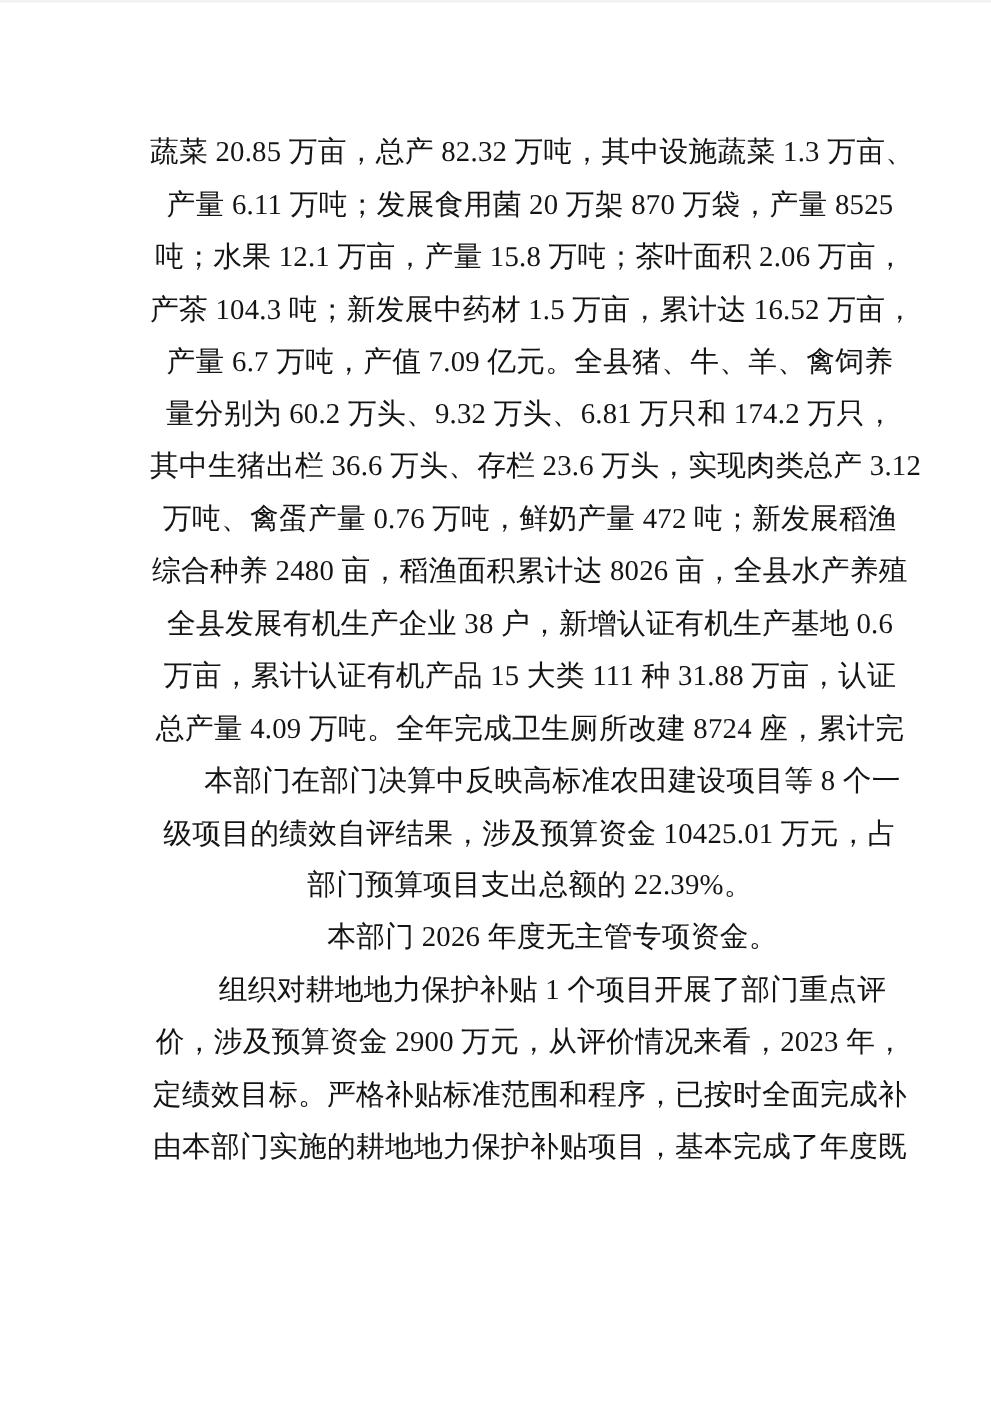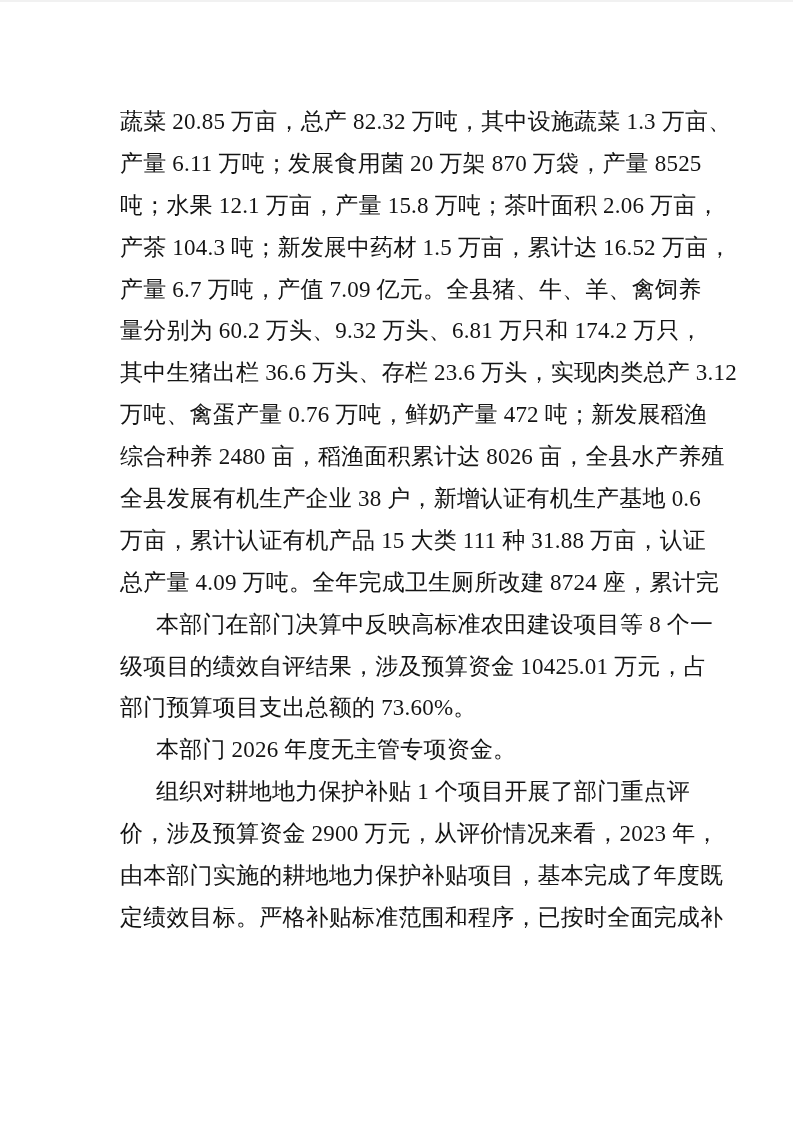--- a/index.html
+++ b/index.html
@@ -23,21 +23,21 @@
     top: 99px;
     width: 608px;
     color: #141414;
     font-size: 23px;
     letter-spacing: 0.2px;
   }
   .line {
     height: 41.9px;
     line-height: 41.9px;
     white-space: nowrap;
-    text-align: left;
+    text-align: center;
   }
   .line.indent {
     padding-left: 36px;
   }
 </style>
 </head>
 <body>
 
 <div class="page">
   <div class="textblock">
@@ -48,20 +48,20 @@
     <div class="line">产量 6.7 万吨，产值 7.09 亿元。全县猪、牛、羊、禽饲养</div>
     <div class="line">量分别为 60.2 万头、9.32 万头、6.81 万只和 174.2 万只，</div>
     <div class="line">其中生猪出栏 36.6 万头、存栏 23.6 万头，实现肉类总产 3.12</div>
     <div class="line">万吨、禽蛋产量 0.76 万吨，鲜奶产量 472 吨；新发展稻渔</div>
     <div class="line">综合种养 2480 亩，稻渔面积累计达 8026 亩，全县水产养殖</div>
     <div class="line">全县发展有机生产企业 38 户，新增认证有机生产基地 0.6</div>
     <div class="line">万亩，累计认证有机产品 15 大类 111 种 31.88 万亩，认证</div>
     <div class="line">总产量 4.09 万吨。全年完成卫生厕所改建 8724 座，累计完</div>
     <div class="line indent">本部门在部门决算中反映高标准农田建设项目等 8 个一</div>
     <div class="line">级项目的绩效自评结果，涉及预算资金 10425.01 万元，占</div>
-    <div class="line">部门预算项目支出总额的 73.60%。</div>
+    <div class="line">部门预算项目支出总额的 22.39%。</div>
     <div class="line indent">本部门 2026 年度无主管专项资金。</div>
     <div class="line indent">组织对耕地地力保护补贴 1 个项目开展了部门重点评</div>
     <div class="line">价，涉及预算资金 2900 万元，从评价情况来看，2023 年，</div>
+    <div class="line">定绩效目标。严格补贴标准范围和程序，已按时全面完成补</div>
     <div class="line">由本部门实施的耕地地力保护补贴项目，基本完成了年度既</div>
-    <div class="line">定绩效目标。严格补贴标准范围和程序，已按时全面完成补</div>
   </div>
 </div>
 
 </body></html>

